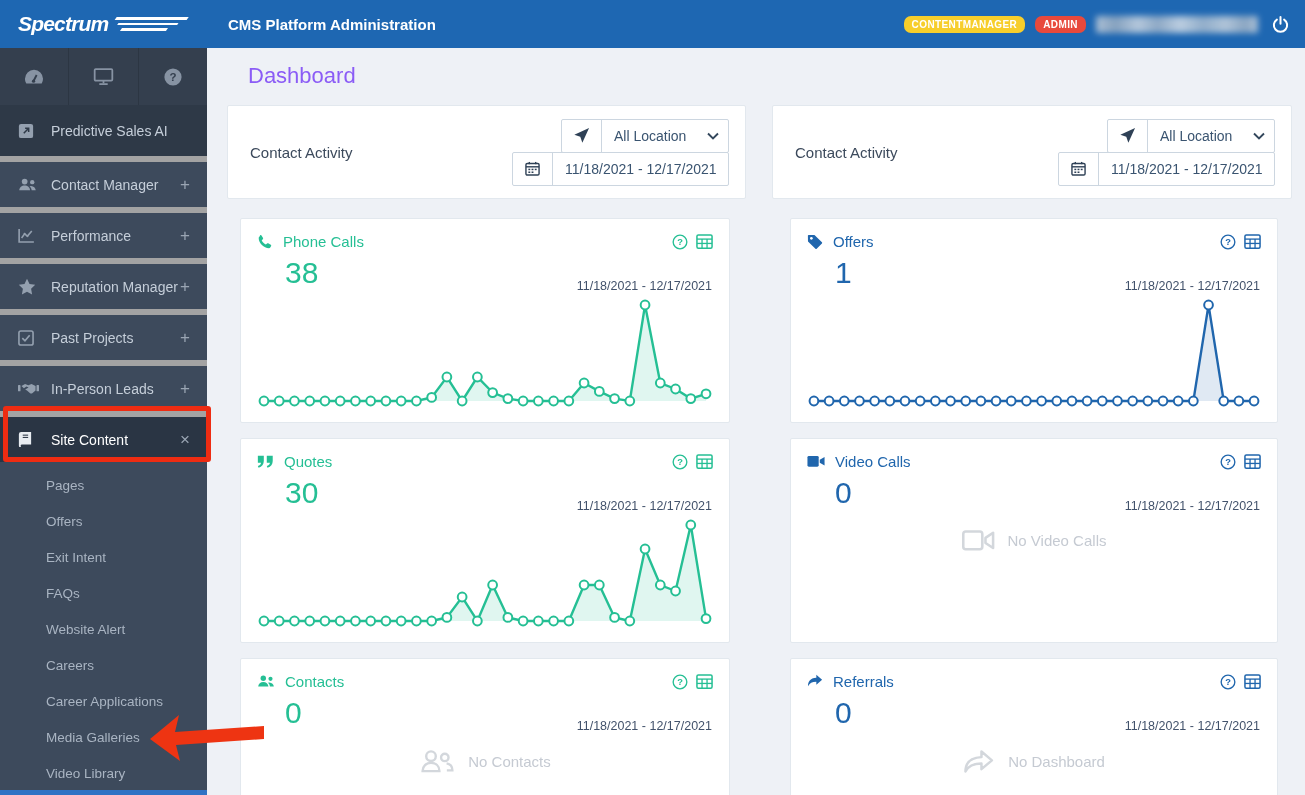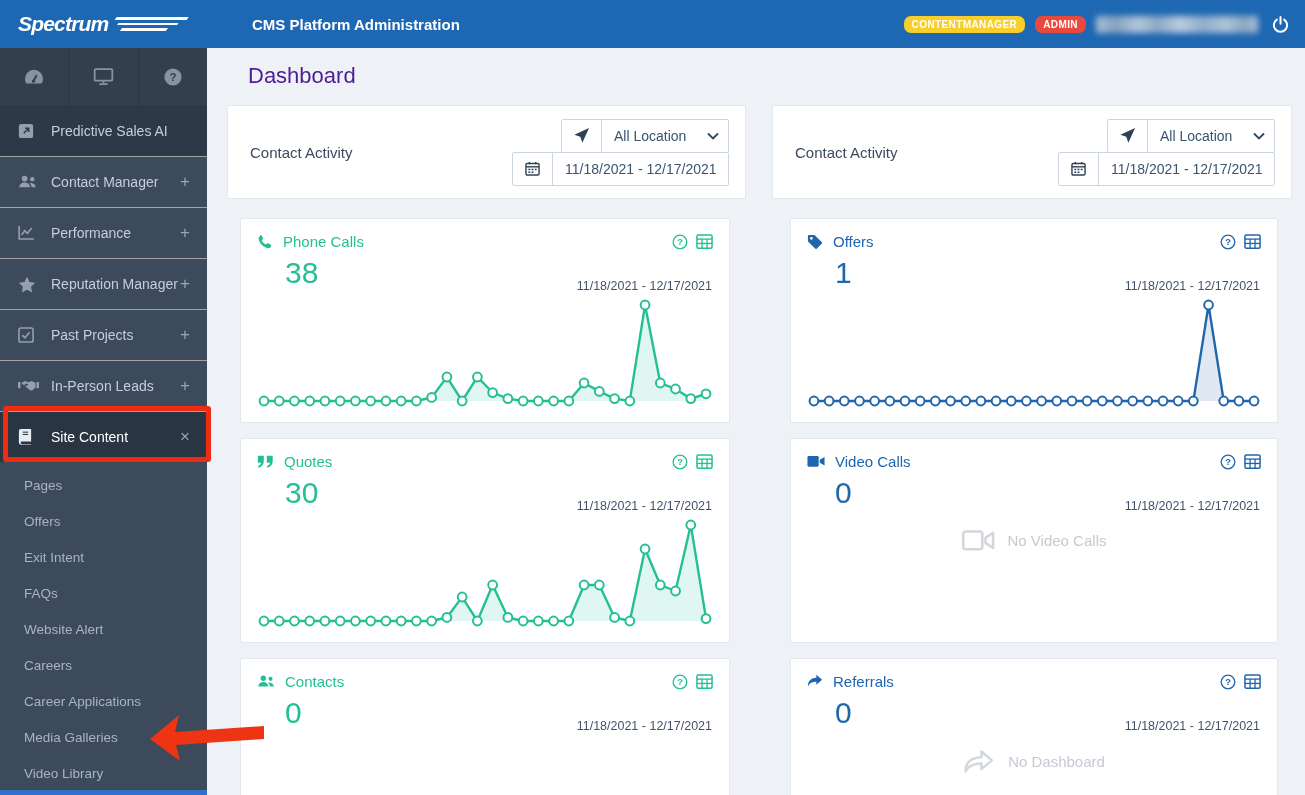--- a/index.html
+++ b/index.html
@@ -1,58 +1,58 @@
 <!DOCTYPE html>
 <html><head>
 <meta charset="utf-8">
 <style>
   * { margin:0; padding:0; box-sizing:border-box; }
   html,body { background:#d8dde3; }
   body { font-family:"Liberation Sans", sans-serif; }
   .app { position:relative; width:1305px; height:795px; overflow:hidden; background:#eef1f6; }
 
   
-  .header { position:absolute; top:0; left:0; right:0; height:48px; background:#1e67b2; display:flex; align-items:center; z-index:20;gap:24px; }
+  .header { position:absolute; top:0; left:0; right:0; height:48px; background:#1e67b2; display:flex; align-items:center; z-index:20; }
   .logo-area { width:207px; height:100%; display:flex; align-items:center; padding-left:18px; }
   .brand { color:#fff; font-style:italic; font-weight:700; font-size:21px; letter-spacing:-0.8px; }
   .brand-lines { display:flex; flex-direction:column; gap:3px; margin-left:4px; transform:skewX(-35deg); }
   .brand-lines i { display:block; height:2.5px; background:#fff; }
   .brand-lines i:nth-child(1){ width:72px; }
   .brand-lines i:nth-child(2){ width:60px; margin-left:6px; }
   .brand-lines i:nth-child(3){ width:46px; margin-left:13px; }
   .app-title { color:#fff; font-size:15px; font-weight:700; margin-left:21px; }
   .header-right { margin-left:auto; display:flex; align-items:center; gap:10px; padding-right:13px; }
   .badge { font-size:10px; font-weight:700; color:#fff; padding:4px 8px 3px; border-radius:7px; letter-spacing:.4px; line-height:1; }
   .user-blur { width:162px; height:17px; border-radius:2px; opacity:.8;
     background:linear-gradient(90deg,#cfd6de 0%,#9fb0c2 12%,#d9dfe6 26%,#a9b9ca 38%,#e2e7ec 52%,#aebfd0 66%,#d4dbe2 80%,#a5b5c6 92%,#d0d8e0 100%);
     filter:blur(3px); }
   .power-btn { display:grid; place-items:center; width:24px; height:24px; cursor:pointer; }
 
   
   .sidebar { position:absolute; top:48px; left:0; width:207px; height:747px; background:#3d4a5c; z-index:10; }
   .side-icons { height:57px; display:flex; background:#343f4e; }
   .side-icons .cell { flex:1; display:grid; place-items:center; color:#8793a3; border-right:1px solid #2c3643; cursor:pointer; }
   .side-icons .cell:last-child { border-right:none; }
-  .nav-item { height:51px; display:flex; align-items:center; padding:0 17px 0 18px; color:#c5ced9; font-size:14px; border-top:1px solid #a3a3a3; cursor:pointer; }
+  .nav-item { height:51px; display:flex; align-items:center; padding:0 17px 0 18px; color:#c5ced9; font-size:14px; border-top:6px solid #a3a3a3; cursor:pointer; }
   .nav-item .nicon { width:22px; margin-right:11px; color:#94a0af; display:flex; align-items:center; }
   .nav-item .expand { margin-left:auto; color:#9aa5b3; font-size:17px; font-weight:400; }
   .nav-item.active { background:#2e3947; border-top:none; }
   .nav-item.selected { background:#2a3544; color:#fff; }
   .nav-item.selected .nicon { color:#e8ecf1; }
   .submenu { padding-top:6px; }
-  .sub-item { height:36px; line-height:36px; padding-left:24px; color:#a9b4c2; font-size:13.5px; cursor:pointer; }
+  .sub-item { height:36px; line-height:36px; padding-left:46px; color:#a9b4c2; font-size:13.5px; cursor:pointer; }
   .side-bottom-bar { position:absolute; left:0; bottom:0; width:207px; height:5px; background:#2f72c4; }
 
   
   .anno-box { position:absolute; left:3px; top:406px; width:208px; height:56px; border:5px solid #ee2c12; border-radius:3px; z-index:40; pointer-events:none; }
   .anno-arrow { position:absolute; left:147px; top:708px; z-index:40; pointer-events:none; }
 
   
   .main { position:absolute; left:207px; top:48px; width:1098px; height:747px; background:#eef1f6; }
-  .page-title { font-size:22px; font-weight:500; color:#4c1d95; margin:15px 0 0 41px; }
+  .page-title { font-size:22px; font-weight:500; color:#8b5cf6; margin:15px 0 0 41px; }
   .columns { display:flex; gap:26px; margin:16px 13px 0 20px; }
   .col { display:flex; flex-direction:column; }
   .col.left { width:519px; }
   .col.right { width:520px; }
 
   .panel { background:#fff; border:1px solid #e2e8ee; border-radius:2px; height:94px; display:flex; align-items:center; padding:0 16px 0 22px; }
   .panel-title { font-size:15px; color:#3c4a5c; }
   .controls { margin-left:auto; display:flex; flex-direction:column; align-items:flex-end; }
   .igroup { display:flex; height:34px; background:#fff; border:1px solid #ccd6e0; border-radius:2px; align-items:stretch; }
   .igroup.loc { width:168px; }
@@ -429,20 +429,31 @@
                       <line x1="1" y1="5.4" x2="17" y2="5.4" stroke="currentColor" stroke-width="1.4"></line>
                       <line x1="1" y1="10" x2="17" y2="10" stroke="currentColor" stroke-width="1.4"></line>
                       <line x1="6.4" y1="5.4" x2="6.4" y2="15" stroke="currentColor" stroke-width="1.4"></line>
                       <line x1="11.7" y1="5.4" x2="11.7" y2="15" stroke="currentColor" stroke-width="1.4"></line>
                     </svg>
                 </span>
               </span>
             </div>
             <div class="cvalue green">0</div>
             <div class="cdate">11/18/2021 - 12/17/2021</div>
+            <div class="empty">
+              <span class="eicon">
+                <svg viewBox="0 0 30 20" width="36">
+                    <circle cx="10" cy="6" r="4" fill="none" stroke="currentColor" stroke-width="2"></circle>
+                    <path d="M3 18.4c0-4.2 3-6.8 7-6.8s7 2.6 7 6.8z" fill="none" stroke="currentColor" stroke-width="2"></path>
+                    <circle cx="21.5" cy="7" r="3.1" fill="none" stroke="currentColor" stroke-width="2"></circle>
+                    <path d="M23 12c3 .5 4.8 2.7 4.8 5.8h-4.6" fill="none" stroke="currentColor" stroke-width="2"></path>
+                  </svg>
+              </span>
+              <span>No Contacts</span>
+            </div>
           </div>
         </div>
       </div>
 
       <div class="col right">
         <div class="panel">
           <span class="panel-title">Contact Activity</span>
           <div class="controls">
             <div class="igroup loc">
               <span class="addon">

